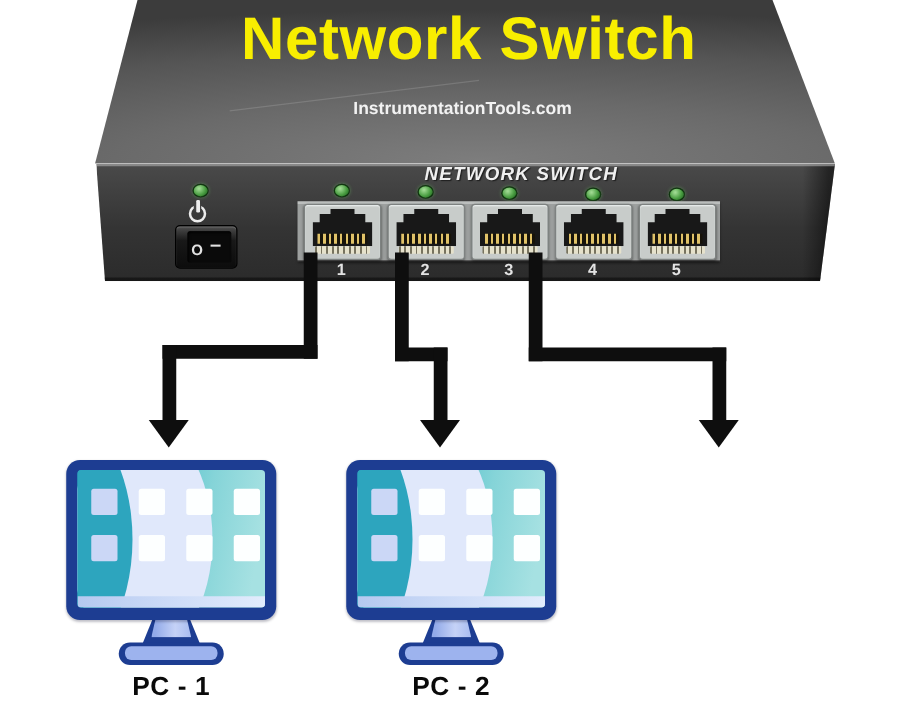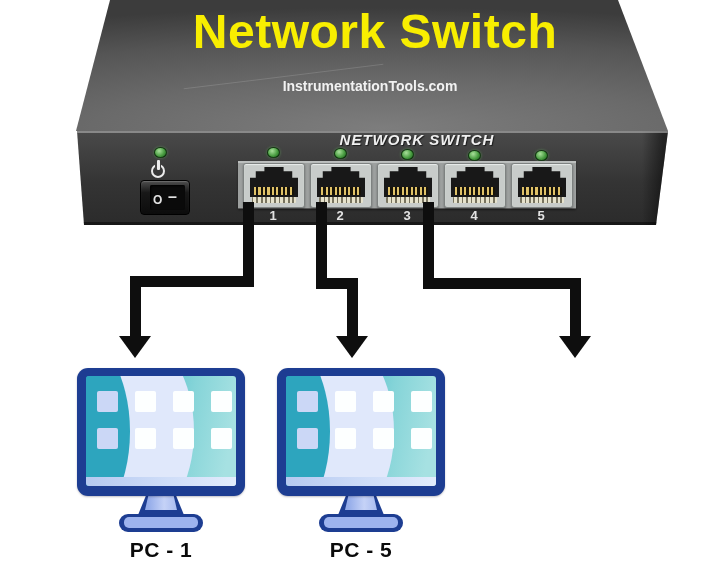--- a/index.html
+++ b/index.html
@@ -71,21 +71,21 @@
     border-right:16px solid transparent;border-top:22px solid #0e0e0e;}
   .c1a{left:243px;top:202px;width:11px;height:85px;} .c1b{left:130px;top:276px;width:124px;height:11px;}
   .c1c{left:130px;top:276px;width:11px;height:62px;} .c1h{left:119px;top:336px;}
   .c2a{left:316px;top:202px;width:11px;height:87px;} .c2b{left:316px;top:278px;width:42px;height:11px;}
   .c2c{left:347px;top:278px;width:11px;height:60px;} .c2h{left:336px;top:336px;}
   .c3a{left:423px;top:202px;width:11px;height:87px;} .c3b{left:423px;top:278px;width:158px;height:11px;}
   .c3c{left:570px;top:278px;width:11px;height:60px;} .c3h{left:559px;top:336px;}
 
   
   .pc{position:absolute;top:368px;width:168px;}
-  .pc.pc1{left:53px;margin-left:24px;} .pc.pc2{left:277px;} .pc.pc3{left:498px;}
+  .pc.pc1{left:53px;} .pc.pc2{left:277px;} .pc.pc3{left:498px;}
   .neck{position:absolute;left:50%;top:120px;transform:translateX(-50%);width:46px;height:27px;
     background:#1d3d92;clip-path:polygon(24% 0,76% 0,100% 100%,0 100%);z-index:1;}
   .neck i{position:absolute;left:7px;top:0;width:32px;height:22px;
     background:linear-gradient(to right,#93abe9 10%,#c5d2f7 60%,#a9bcf0);
     clip-path:polygon(16% 0,84% 0,100% 100%,0 100%);}
   .base{position:absolute;left:50%;top:146px;transform:translateX(-50%);width:84px;height:18px;
     background:#1d3d92;border-radius:9px;z-index:1;}
   .base i{position:absolute;left:5px;right:5px;top:3px;bottom:4px;background:#9db3ee;border-radius:5px;}
   .frame{position:relative;width:168px;height:128px;background:#1d3d92;border-radius:11px;z-index:2;
     box-shadow:0 1px 2px rgba(0,0,30,.25);}
@@ -219,17 +219,17 @@
         <i class="sq x2 r1"></i>
         <i class="sq x3 r1"></i>
         <i class="sq x4 r1"></i>
         <i class="sq x1 r2 c1"></i>
         <i class="sq x2 r2"></i>
         <i class="sq x3 r2"></i>
         <i class="sq x4 r2"></i>
         <i class="taskbar"></i>
       </div>
     </div>
-    <div class="pc-label">PC - 5</div>
+    <div class="pc-label">PC - 2</div>
   </div>
 
 
 </div>
 
 </body></html>

